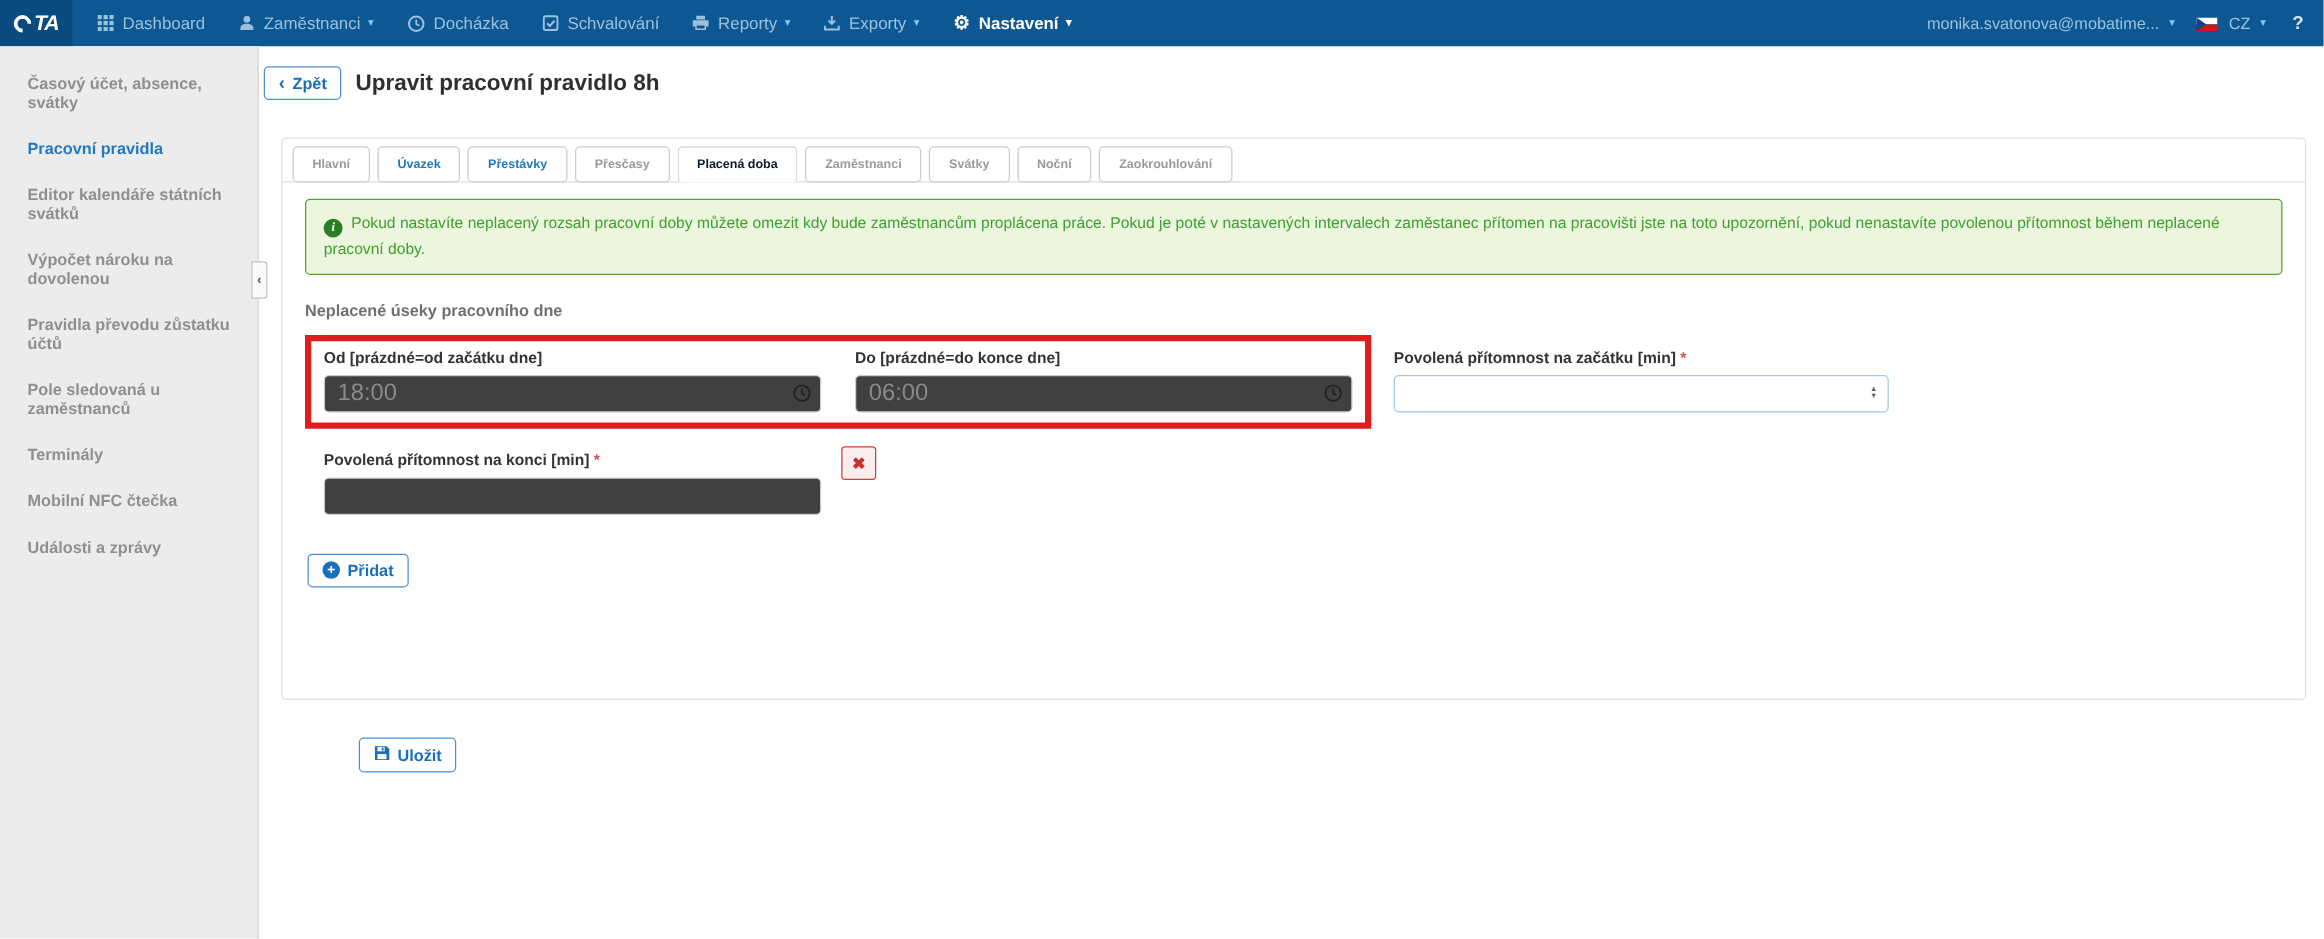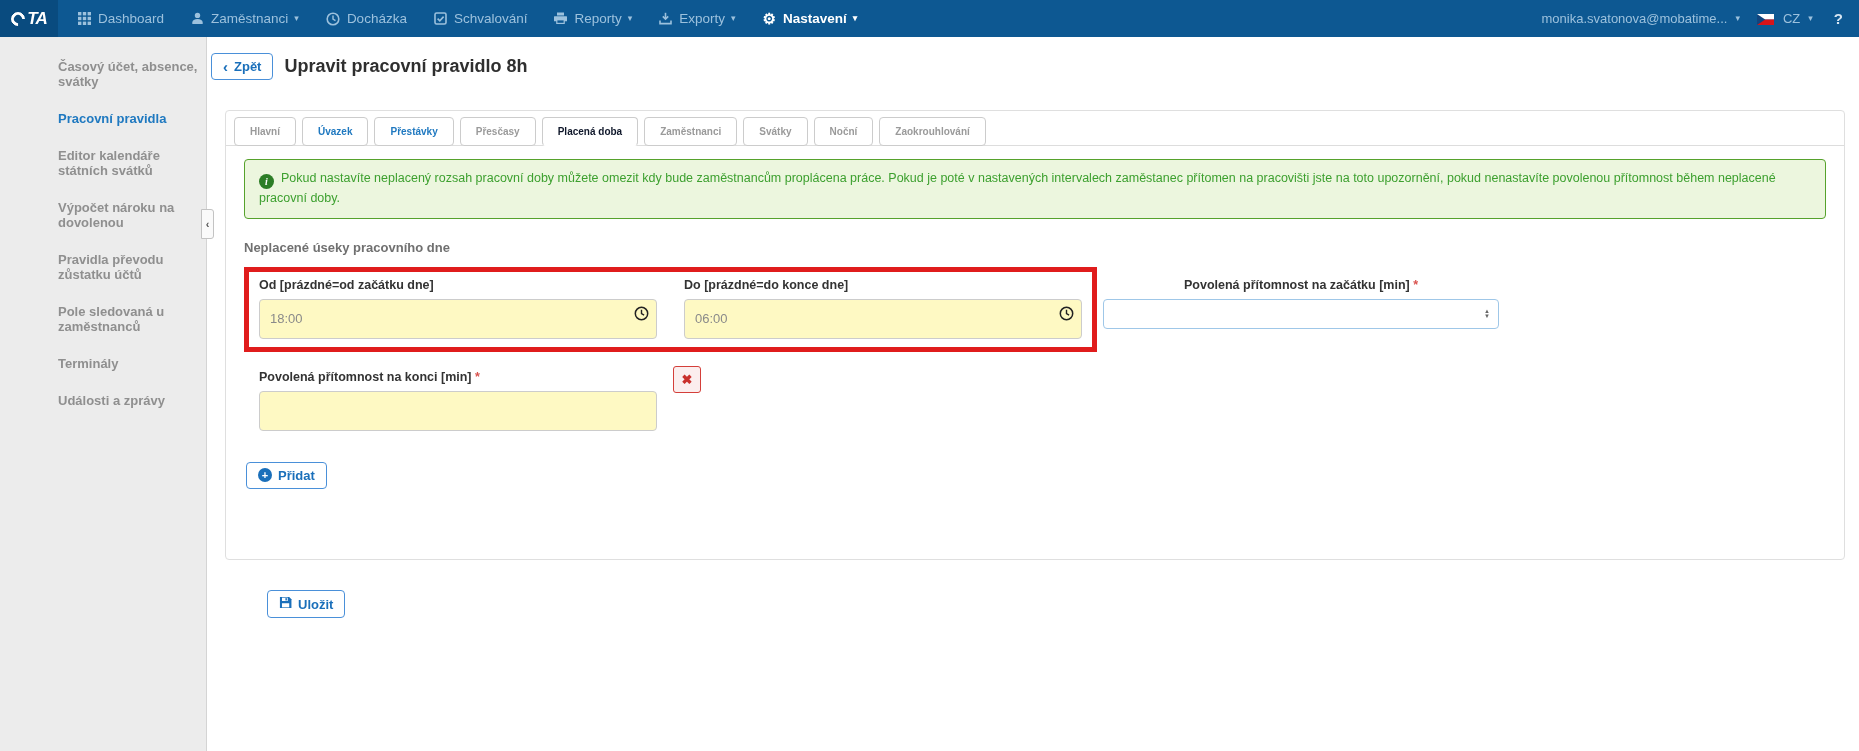--- a/index.html
+++ b/index.html
@@ -18,21 +18,21 @@
   .nav-item { display:flex; align-items:center; gap:7px; color:#9cc1dd; cursor:pointer; font-size:13.5px; }
   .nav-item svg { display:block; }
   .nav-item.active { color:#fff; font-weight:bold; }
   .caret { font-size:9px; line-height:1; margin-left:-1px; }
   .nav-right { margin-left:auto; display:flex; align-items:center; gap:9px; padding-right:16px; color:#9cc1dd; }
   .flag { width:17px; height:11px; display:block; margin-left:8px; }
   .help-q { color:#d7e6f2; font-weight:bold; font-size:15px; margin-left:12px; }
 
   
   .app { display:flex; height:714px; position:relative; }
-  .sidebar { width:207px; background:#ececec; border-right:1px solid #d4d4d4; padding-top:12px; flex-shrink:0;padding-left:36px; }
+  .sidebar { width:207px; background:#ececec; border-right:1px solid #d4d4d4; padding-top:12px; flex-shrink:0; }
   .side-item { padding:10px 8px 10px 22px; font-weight:bold; color:#8f8f8f; font-size:13px; cursor:pointer; margin-bottom:2px; }
   .side-item.active { color:#1f79c0; }
   .collapse-handle { position:absolute; left:201px; top:172px; width:13px; height:30px; background:#fafafa;
     border:1px solid #c3c3c3; border-radius:0 3px 3px 0; display:flex; align-items:center; justify-content:center;
     font-weight:bold; color:#555; cursor:pointer; font-size:11px; }
 
   .main { flex:1; padding-left:4px; }
   .header-row { margin-top:16px; display:flex; align-items:center; gap:11px; }
   .btn { display:inline-flex; align-items:center; gap:6px; background:#fff; border:1px solid #4a90d9;
     border-radius:4px; color:#1a6fba; font-weight:bold; font-size:13px; padding:5px 11px; cursor:pointer;
@@ -59,36 +59,36 @@
 
   .section-title { margin:21px 0 12px; color:#707070; font-size:13px; font-weight:600; }
 
   
   .fields-row { display:flex; align-items:flex-start; }
   .highlight { border:5px solid #e01c1c; padding:6px 10px 8px; display:flex; gap:27px; }
   .field-group { width:398px; }
   .field-label { display:block; font-weight:bold; font-size:12.5px; color:#333; margin-bottom:7px; }
   .req { color:#d9534f; font-weight:bold; }
   .input-wrap { position:relative; }
-  .text-input { width:100%; height:40px; border:1px solid #ccc; border-radius:4px; padding:0 30px 0 10px;
-    font-size:13px; color:#8a8a8a; font-family:"Liberation Sans", sans-serif; background:#fef9c3; }
+  .text-input { width:100%; height:30px; border:1px solid #ccc; border-radius:4px; padding:0 30px 0 10px;
+    font-size:19px; color:#8a8a8a; font-family:"Liberation Sans", sans-serif; background:#404040; }
   .input-icon { position:absolute; right:8px; top:7px; }
-  .col3 { margin-left:6px; margin-top:11px; width:396px;text-align:center; }
+  .col3 { margin-left:18px; margin-top:11px; width:396px; }
   .select-box { height:30px; border:1px solid #9fc7e8; border-radius:4px; background:#fff; display:flex;
     align-items:center; justify-content:flex-end; padding-right:8px; cursor:pointer; }
   .stepper { display:flex; flex-direction:column; color:#666; font-size:6px; line-height:5px; }
 
   .row2 { margin-top:18px; margin-left:15px; display:flex; align-items:flex-start; }
   .delete-btn { width:28px; height:27px; margin-left:16px; margin-top:-4px; border:1px solid #d43f3a; border-radius:3px;
     background:#fbeeee; color:#c9302c; font-weight:bold; font-size:13px; display:flex; align-items:center;
     justify-content:center; cursor:pointer; }
   .add-row { margin-top:31px; margin-left:2px; }
   .plus-dot { width:14px; height:14px; border-radius:50%; background:#1a6fba; color:#fff; display:inline-flex;
     align-items:center; justify-content:center; font-size:11px; font-weight:bold; line-height:1; }
-  .save-row { margin:30px 0 0 8px;padding-left:48px; }
+  .save-row { margin:30px 0 0 28px;padding-left:48px; }
 </style>
 </head>
 <body>
 
 <div class="navbar">
   <div class="logo-box">
     <span class="logo-ring"></span>
     <span class="logo-text">TA</span>
   </div>
   <div class="nav-items">
@@ -180,20 +180,21 @@
 
 <div class="app">
   <div class="sidebar">
     <div class="side-item"><span>Časový účet, absence, svátky</span></div>
     <div class="side-item active"><span>Pracovní pravidla</span></div>
     <div class="side-item"><span>Editor kalendáře státních svátků</span></div>
     <div class="side-item"><span>Výpočet nároku na dovolenou</span></div>
     <div class="side-item"><span>Pravidla převodu zůstatku účtů</span></div>
     <div class="side-item"><span>Pole sledovaná u zaměstnanců</span></div>
     <div class="side-item"><span>Terminály</span></div>
+    <div class="side-item"><span>Mobilní NFC čtečka</span></div>
     <div class="side-item"><span>Události a zprávy</span></div>
   </div>
   <div class="collapse-handle">
     <span>‹</span>
   </div>
 
   <div class="main">
     <div class="header-row">
       <button class="btn">
         <span class="back-chevron">‹</span>

